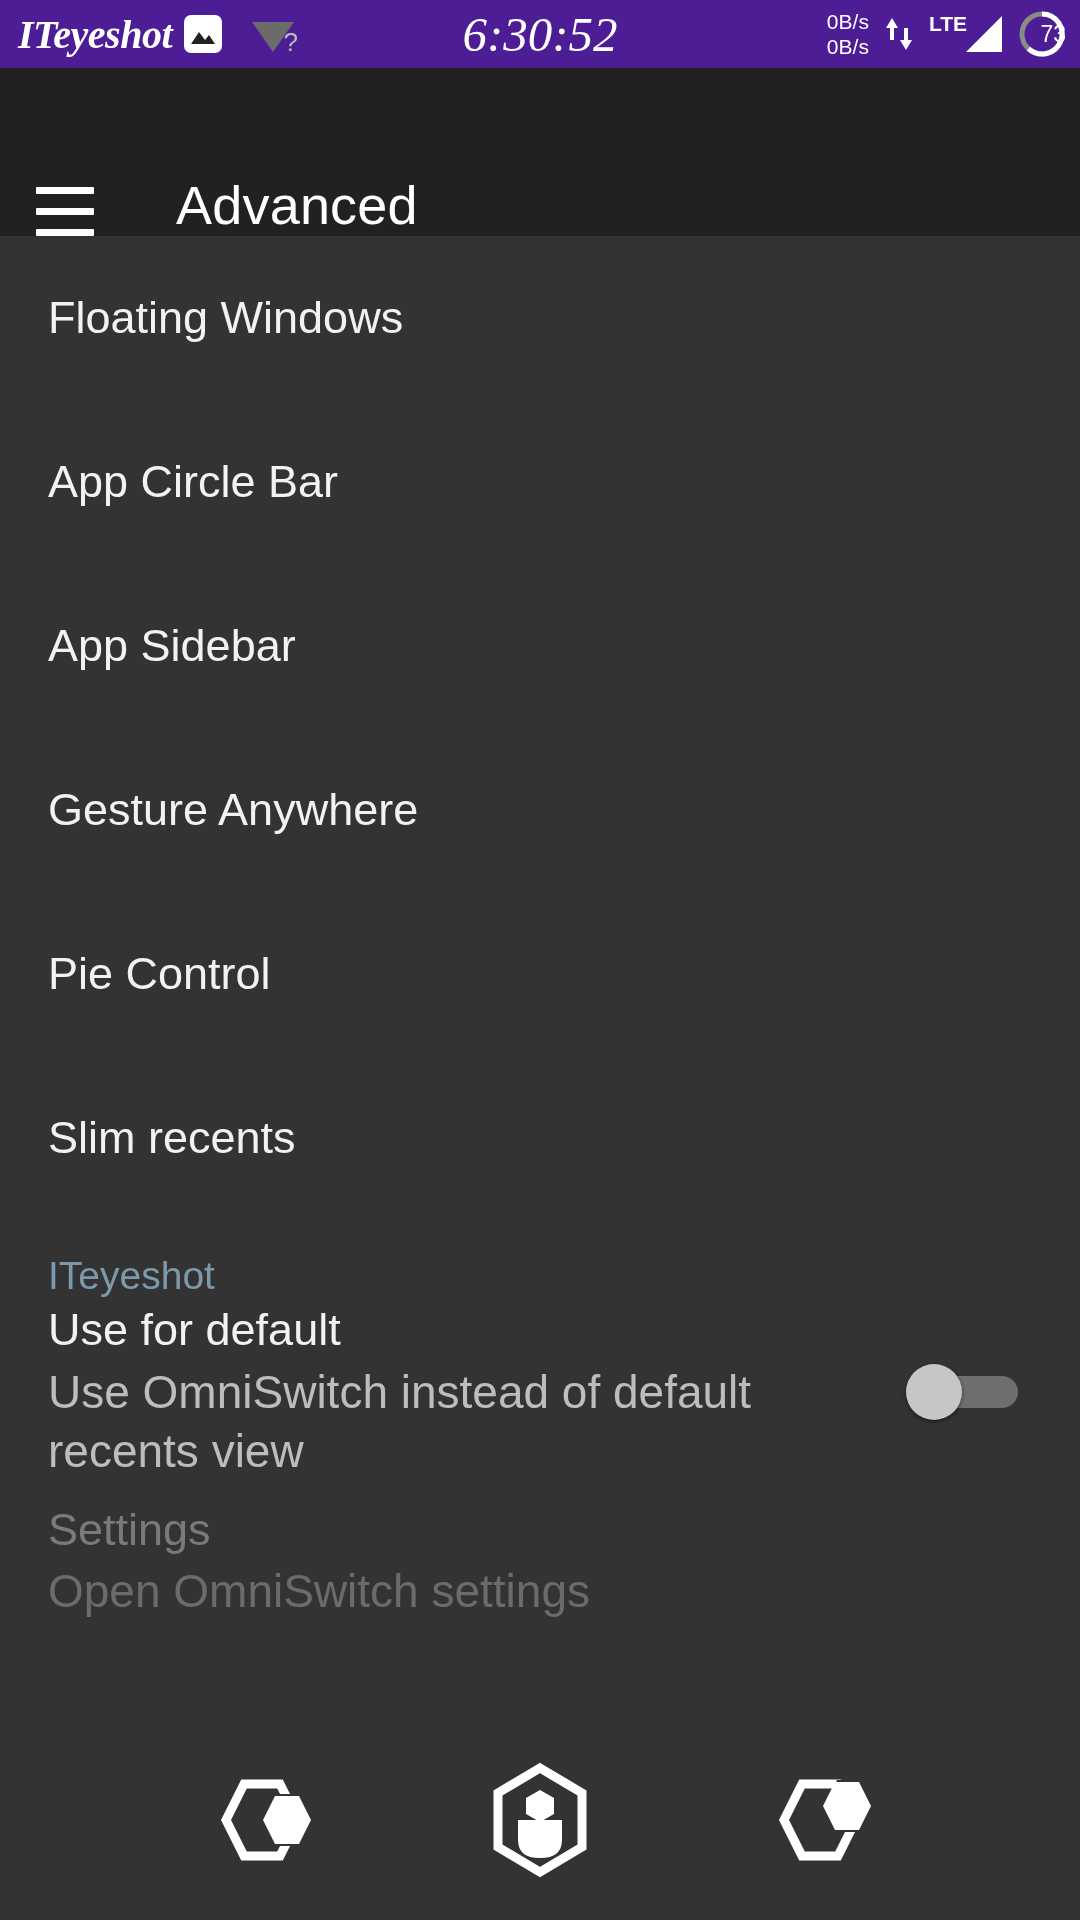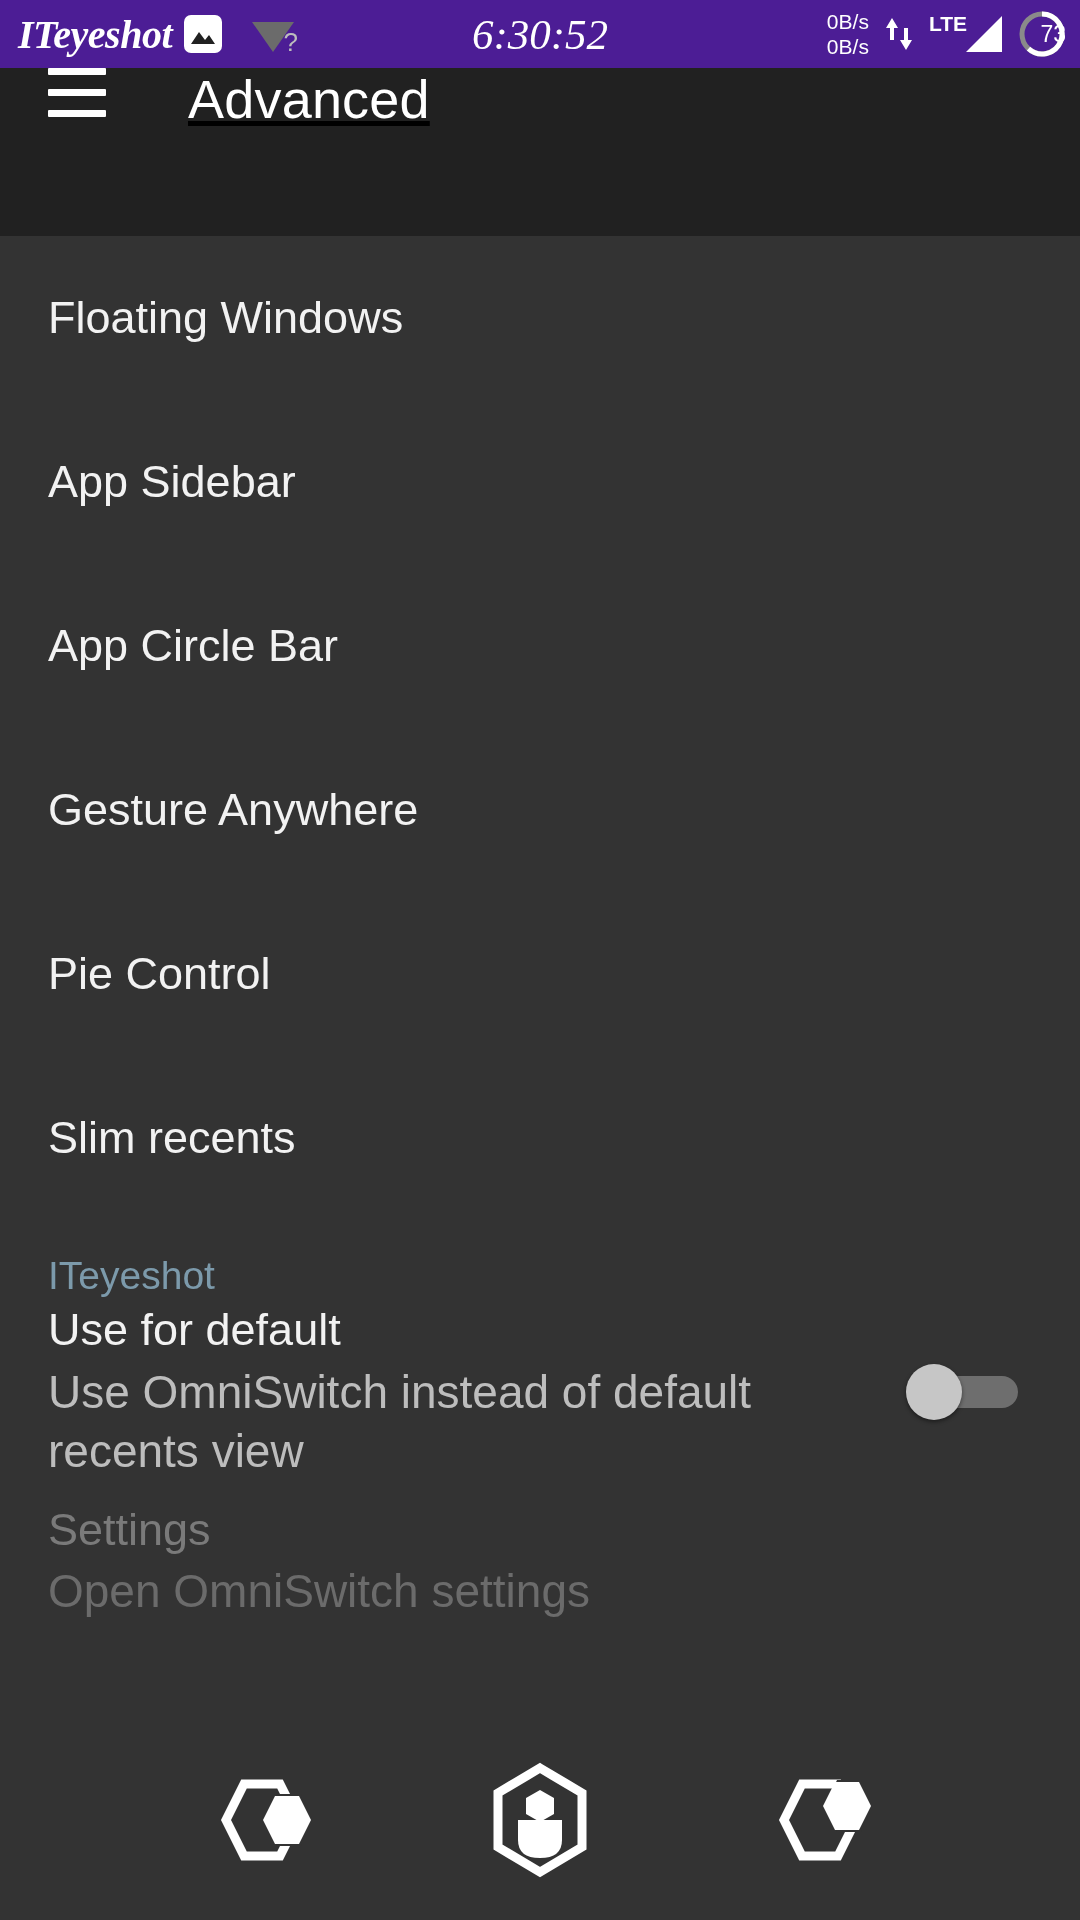--- a/index.html
+++ b/index.html
@@ -37,21 +37,21 @@
   .wifi-icon{ position:relative; width:46px; height:40px; margin-left:16px; }
   .wifi-icon .q{
     position:absolute; right:-2px; bottom:-4px;
     font-size:26px; color:#bdbdbd; font-family:"Liberation Sans",sans-serif;
   }
 
   .clock{
     position:absolute; left:0; right:0; top:0; bottom:0;
     display:flex; align-items:center; justify-content:center;
     font-family:"Liberation Serif", serif; font-style:italic;
-    font-size:43px; color:#ffffff; letter-spacing:0px;
+    font-size:49px; color:#ffffff; letter-spacing:0px;
     pointer-events:none;
   }
 
   .status-right{
     position:absolute; right:14px; top:0; bottom:0;
     display:flex; align-items:center; gap:10px;
   }
   .netspeed{
     display:flex; flex-direction:column; align-items:flex-end;
     font-size:21px; line-height:25px; color:#ffffff;
@@ -68,23 +68,22 @@
   }
   .battery-num{
     position:absolute; font-size:23px; color:#ffffff;
     font-family:"Liberation Sans",sans-serif; line-height:1;
   }
 
   
   .app-bar{
     height:168px;
     background:#212121;
-    display:flex; align-items:flex-start;
-    padding-left:48px;
-    text-decoration:underline;
+    display:flex; align-items:flex-end;
+    padding-left:36px;
   }
   .hamburger{
     width:58px; display:flex; flex-direction:column;
     gap:14px; cursor:pointer;
   }
   .hamburger span{ display:block; height:7px; background:#ffffff; border-radius:1px; }
   .app-title{
     margin-left:82px;
     font-size:54px; color:#ffffff; font-weight:400;
     letter-spacing:0.2px;
@@ -212,27 +211,27 @@
 <div class="content">
 
   <div class="pref">
     <div class="pref-text">
         <div class="pref-title">Floating Windows</div>
       </div>
   </div>
 
   <div class="pref">
     <div class="pref-text">
+        <div class="pref-title">App Circle Bar</div>
+      </div>
+  </div>
+
+  <div class="pref">
+    <div class="pref-text">
         <div class="pref-title">App Sidebar</div>
-      </div>
-  </div>
-
-  <div class="pref">
-    <div class="pref-text">
-        <div class="pref-title">App Circle Bar</div>
       </div>
   </div>
 
   <div class="pref">
     <div class="pref-text">
         <div class="pref-title">Gesture Anywhere</div>
       </div>
   </div>
 
   <div class="pref">

